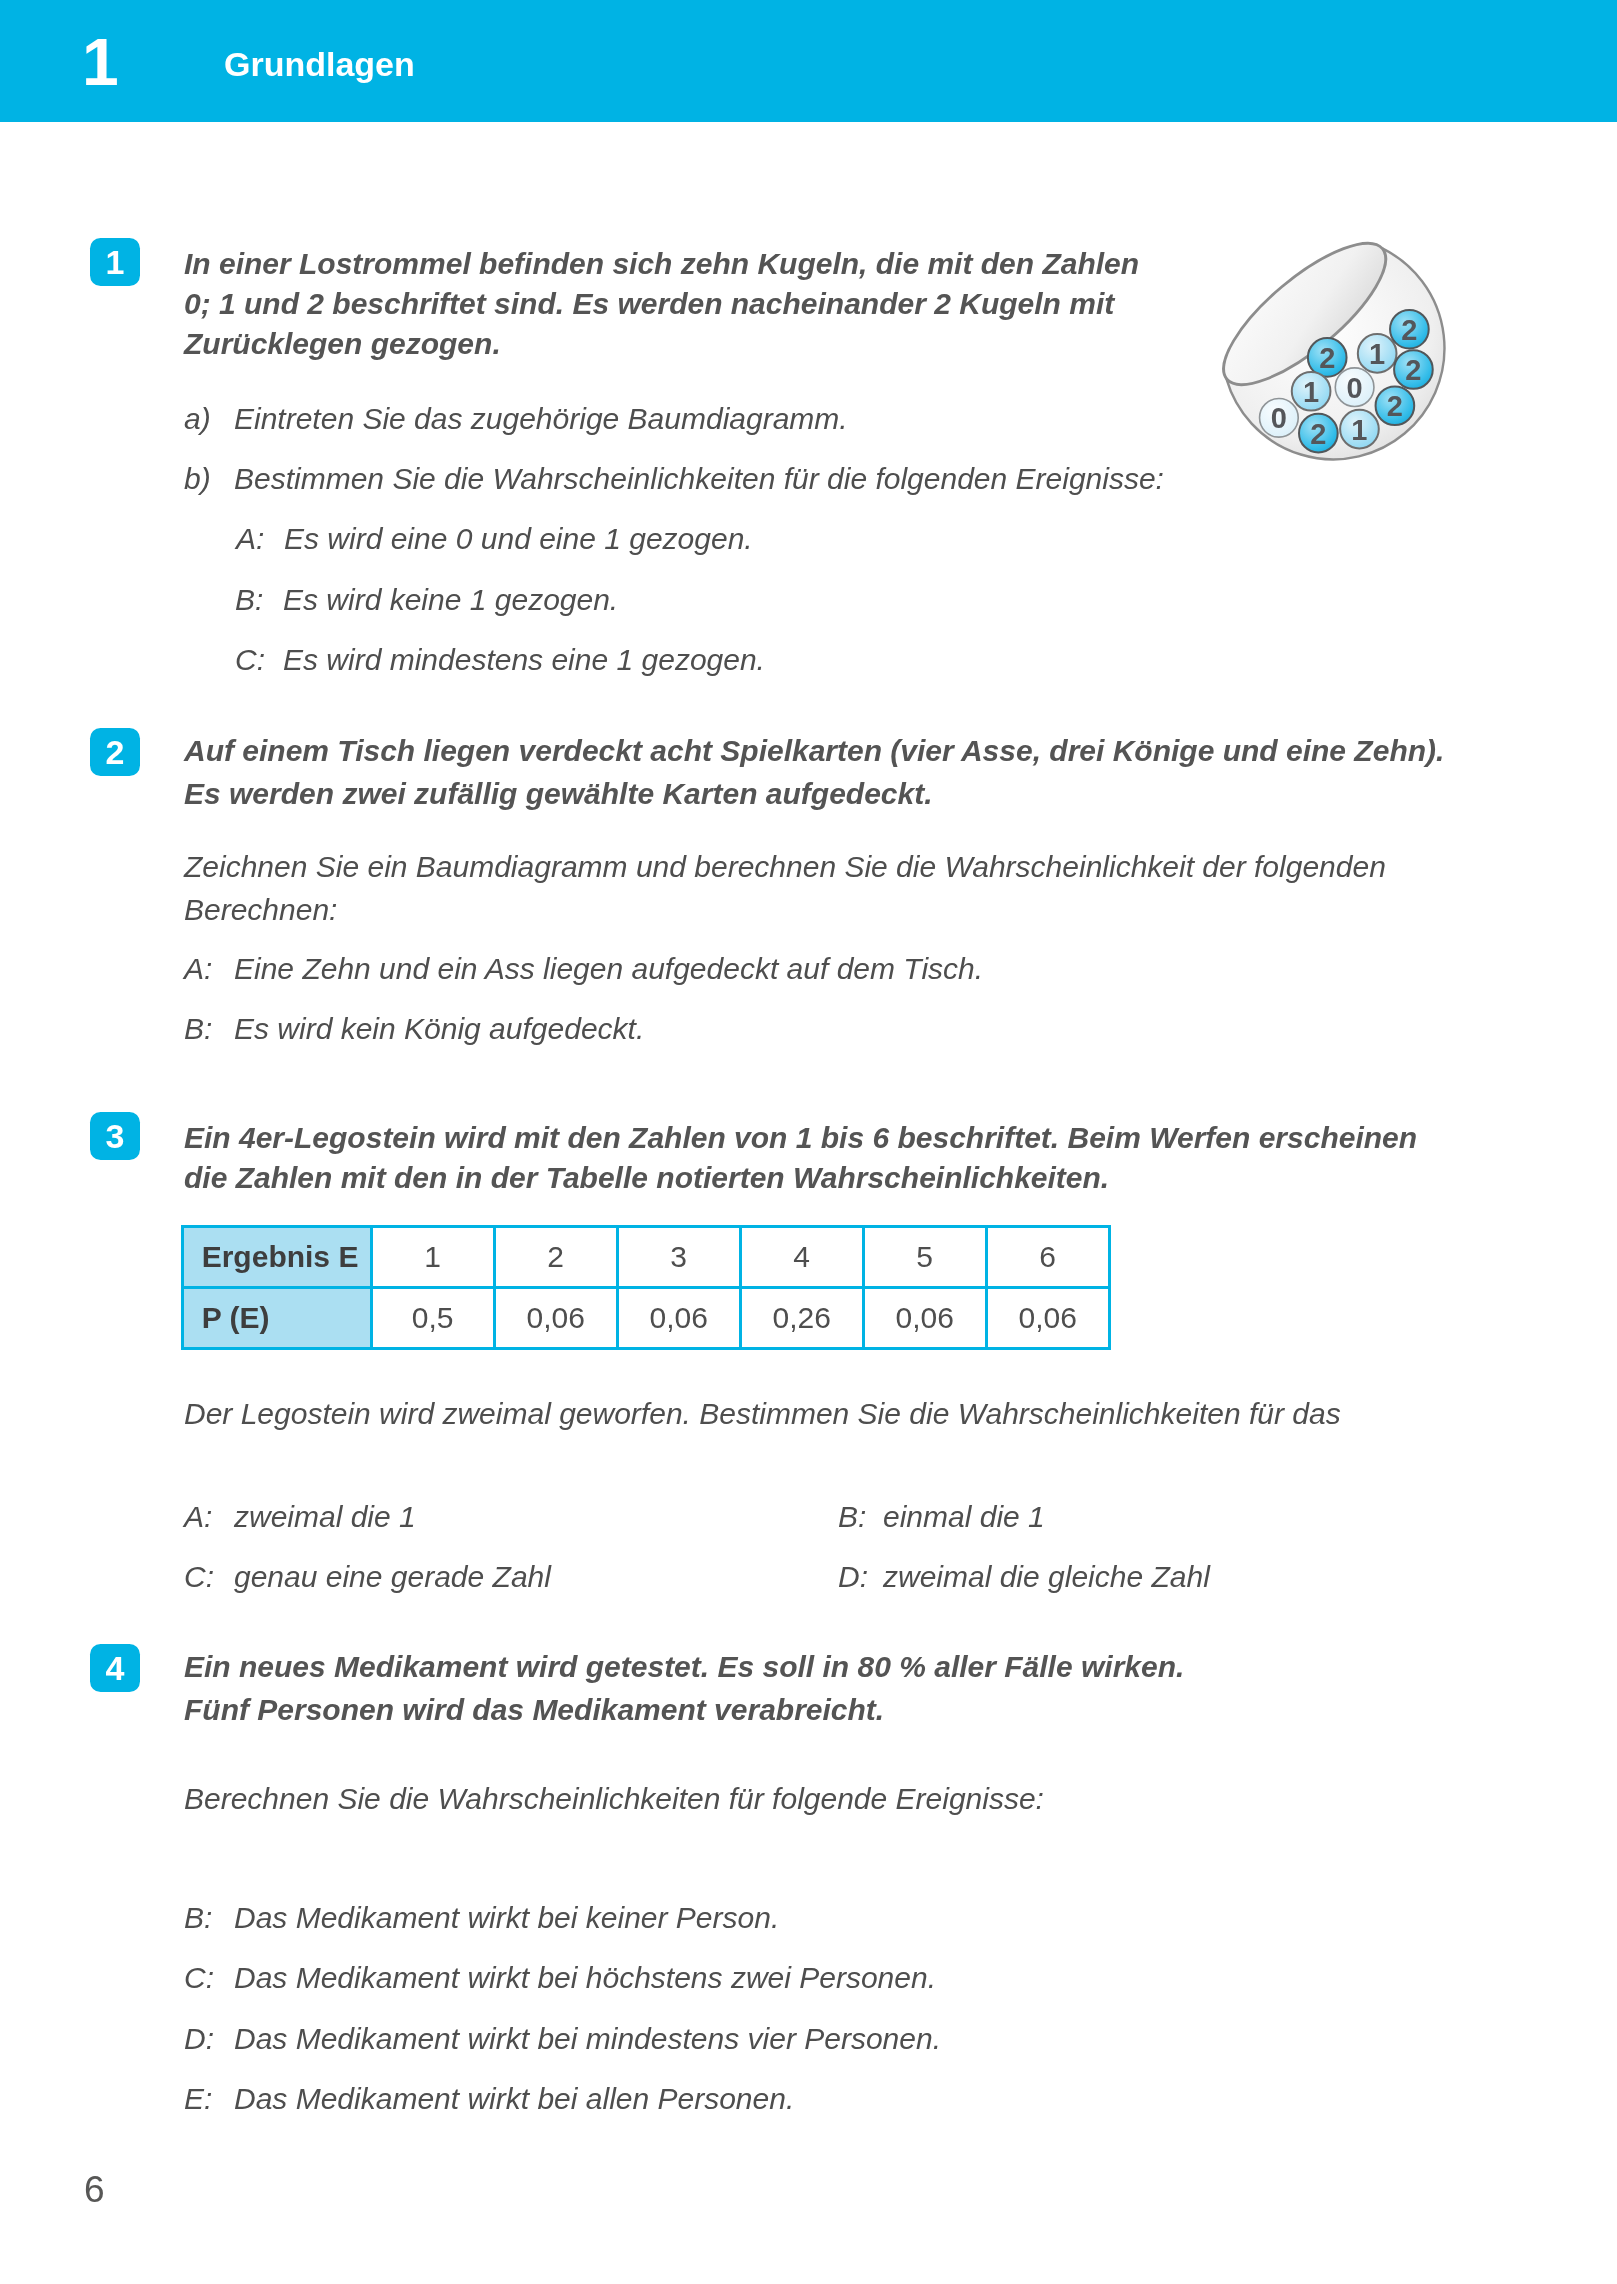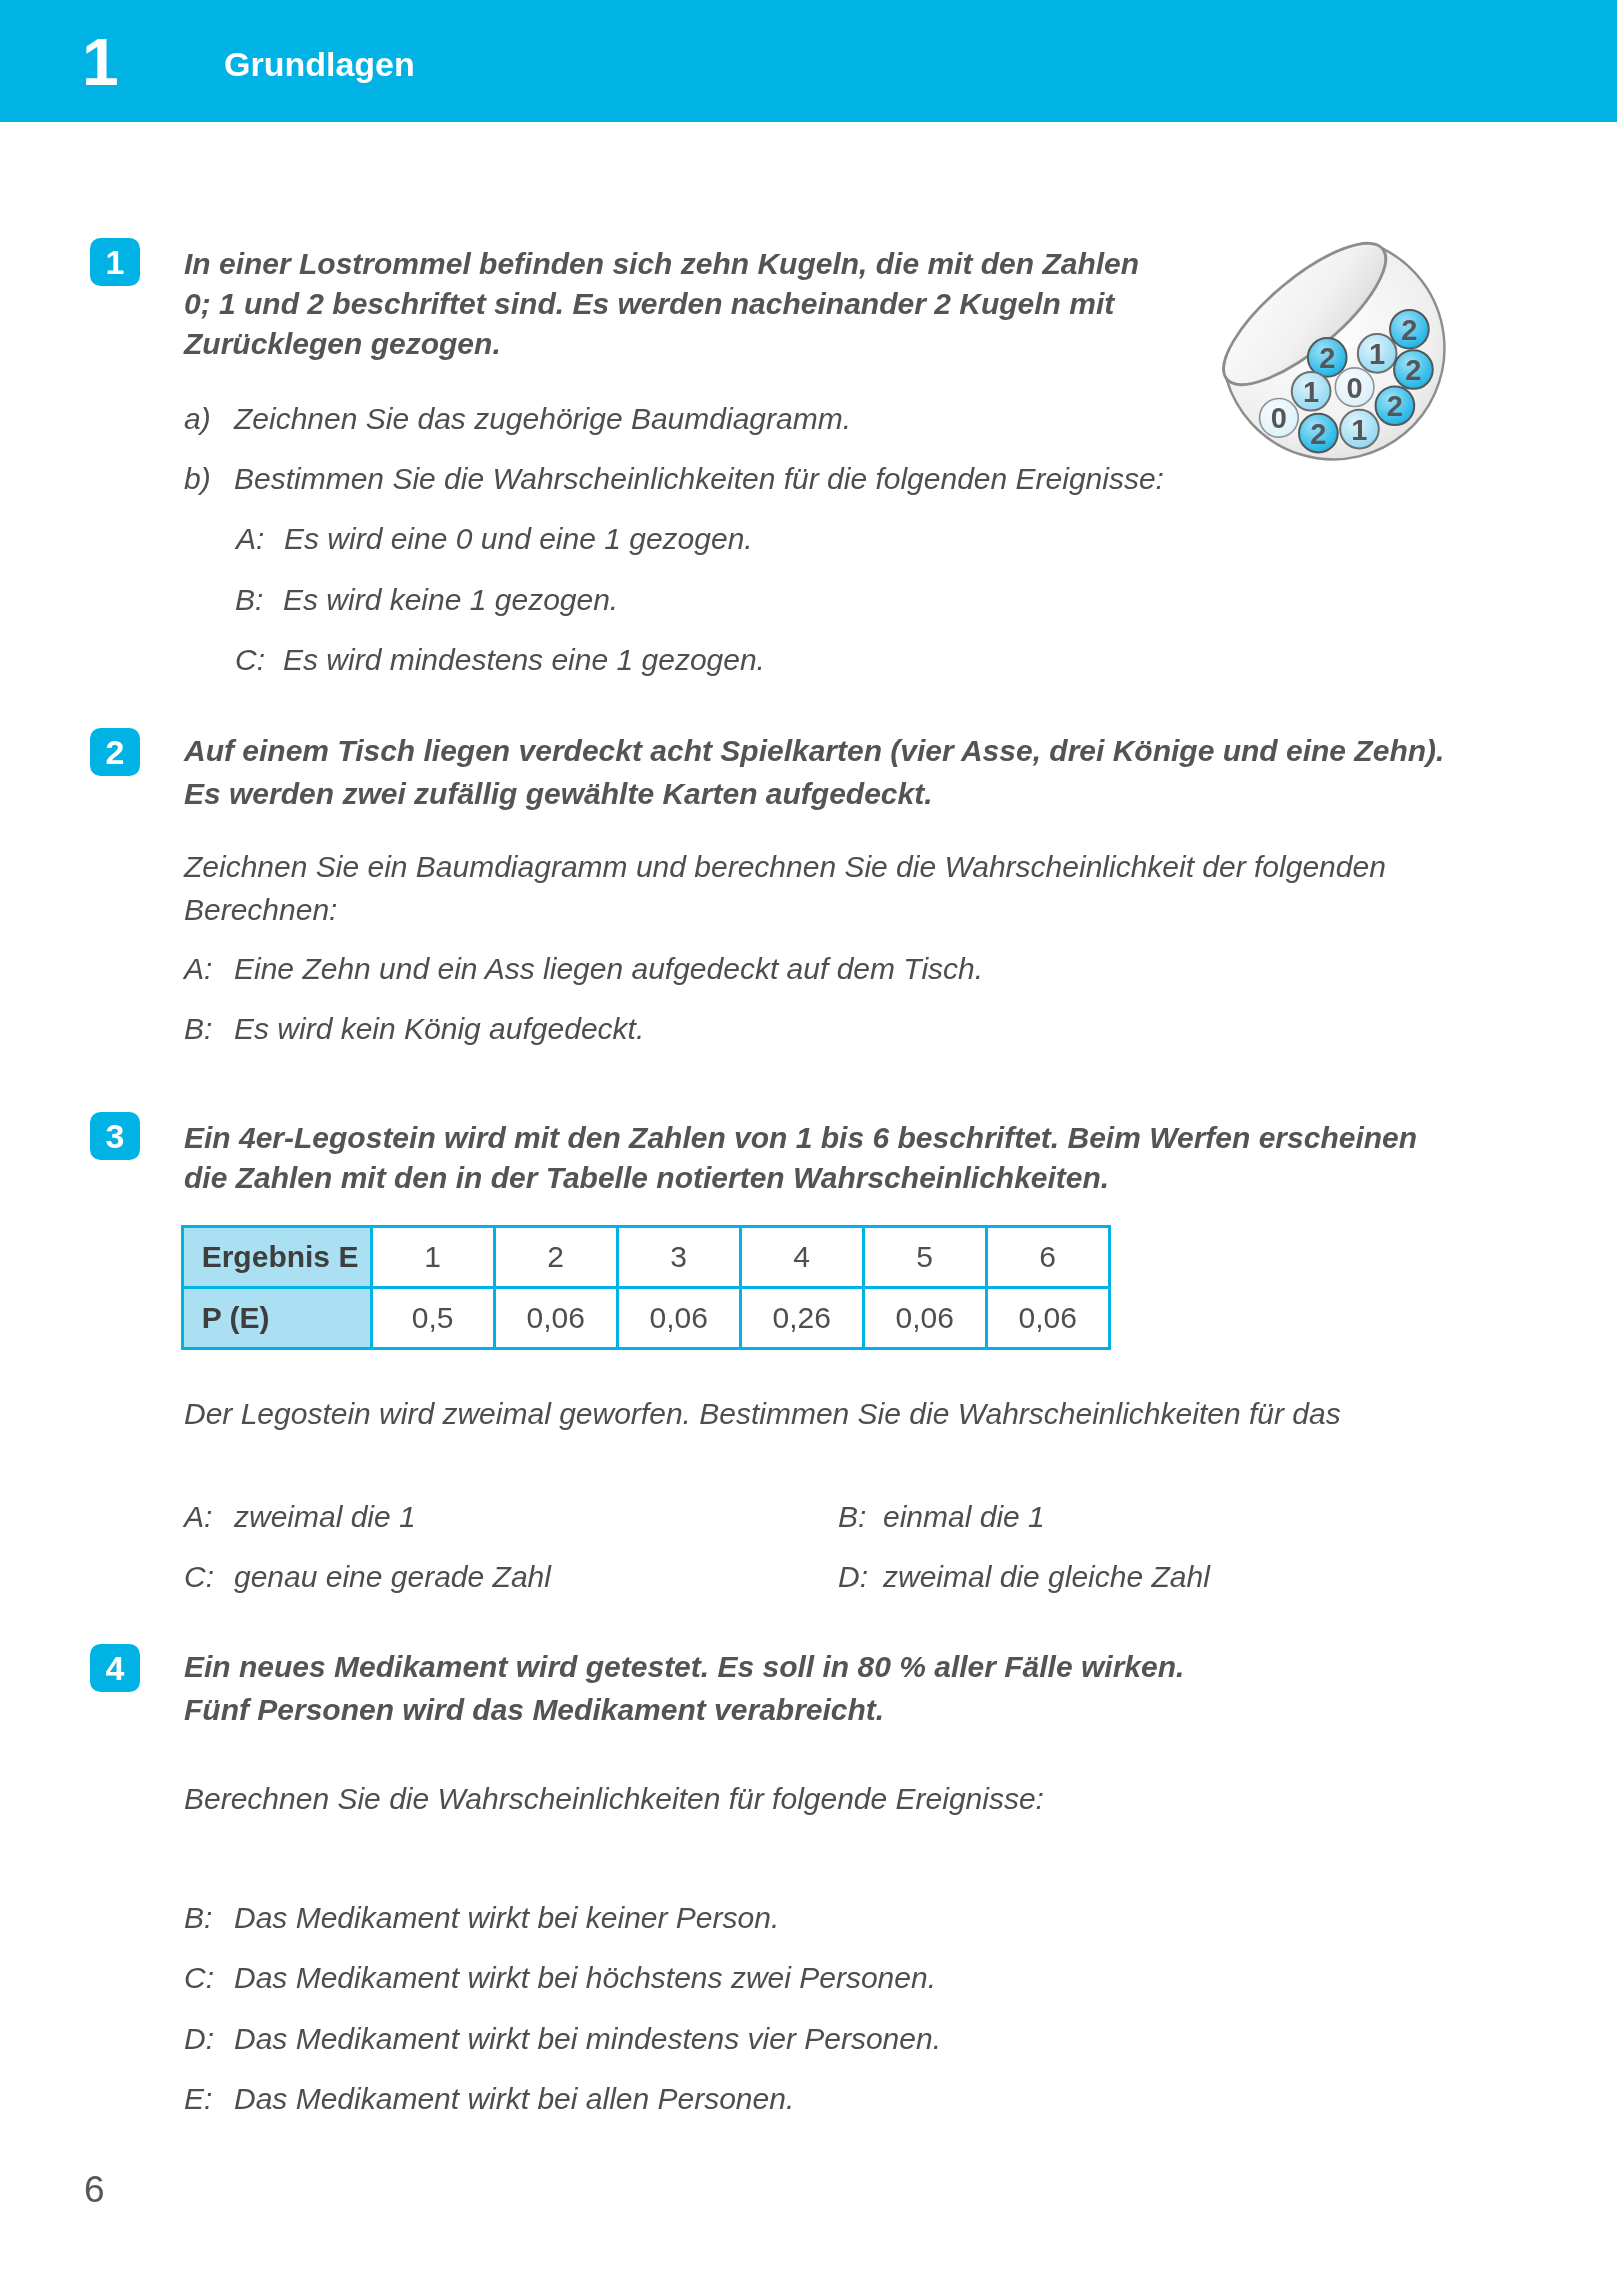--- a/index.html
+++ b/index.html
@@ -46,21 +46,21 @@
     <span class="chapter-num">1</span>
     <span class="chapter-title">Grundlagen</span>
   </div>
 
   <div class="badge" style="top:238px">1</div>
   <div class="t b" style="left:184px;top:245px">In einer Lostrommel befinden sich zehn Kugeln, die mit den Zahlen</div>
   <div class="t b" style="left:184px;top:285px">0; 1 und 2 beschriftet sind. Es werden nacheinander 2 Kugeln mit</div>
   <div class="t b" style="left:184px;top:325px">Zurücklegen gezogen.</div>
 
   <div class="t" style="left:184px;top:400px">
-    <span class="lab">a)</span><span>Zeichnen Sie das zugehörige Baumdiagramm.</span>
+    <span class="lab">a)</span><span>Eintreten Sie das zugehörige Baumdiagramm.</span>
   </div>
   <div class="t" style="left:184px;top:460px">
     <span class="lab">b)</span><span>Bestimmen Sie die Wahrscheinlichkeiten für die folgenden Ereignisse:</span>
   </div>
 
   <div class="t" style="left:236px;top:520px">
     <span class="lab" style="min-width:48px">A:</span><span>Es wird eine 0 und eine 1 gezogen.</span>
   </div>
   <div class="t" style="left:235px;top:581px">
     <span class="lab" style="min-width:48px">B:</span><span>Es wird keine 1 gezogen.</span>

